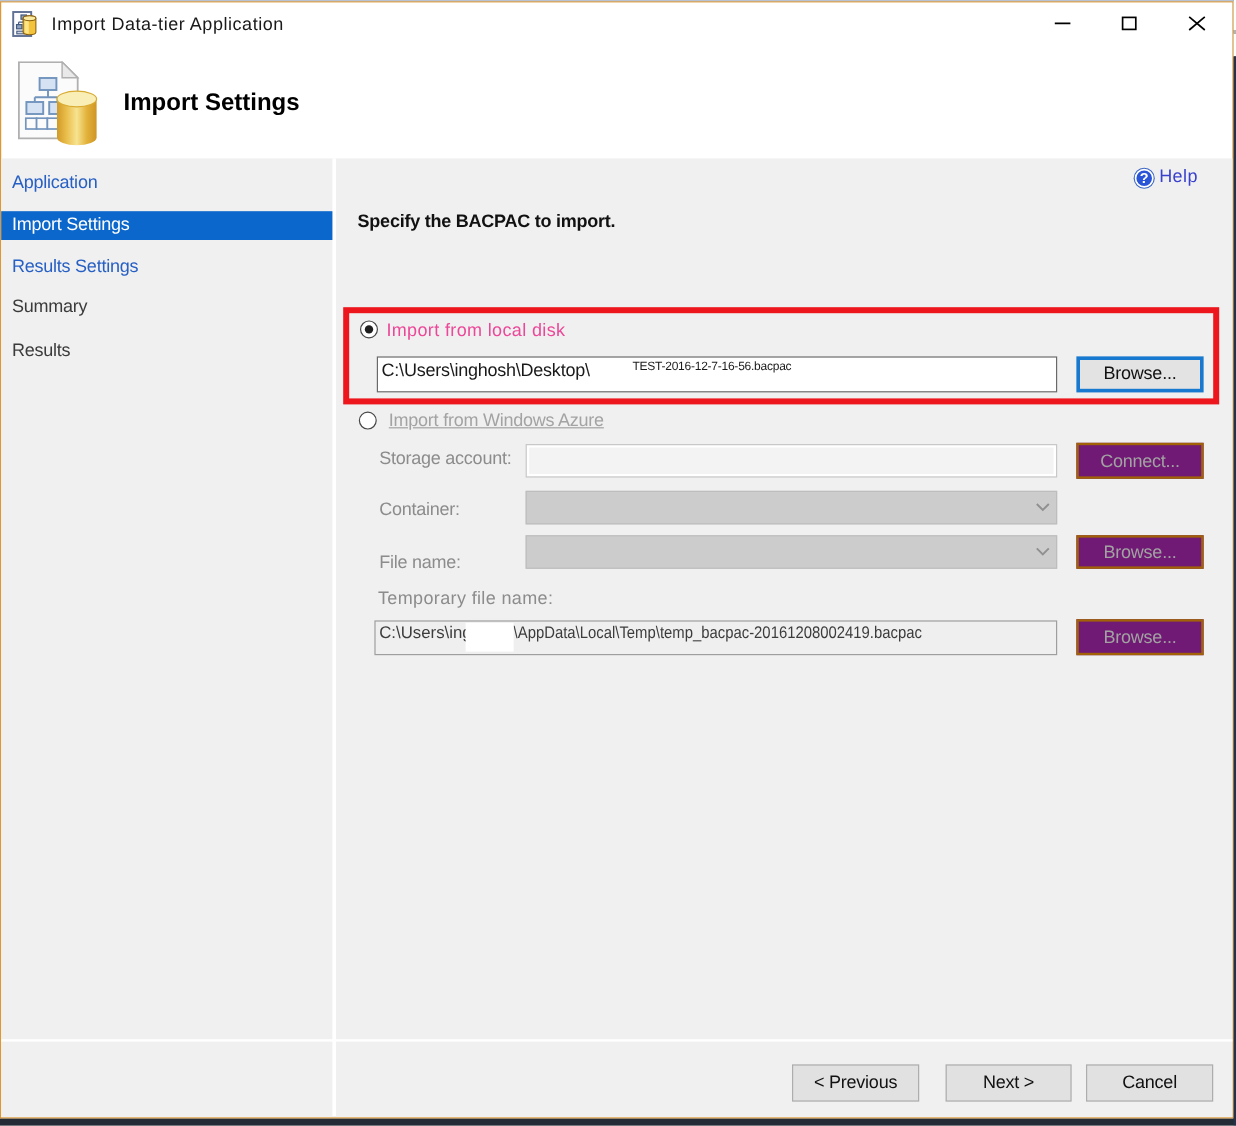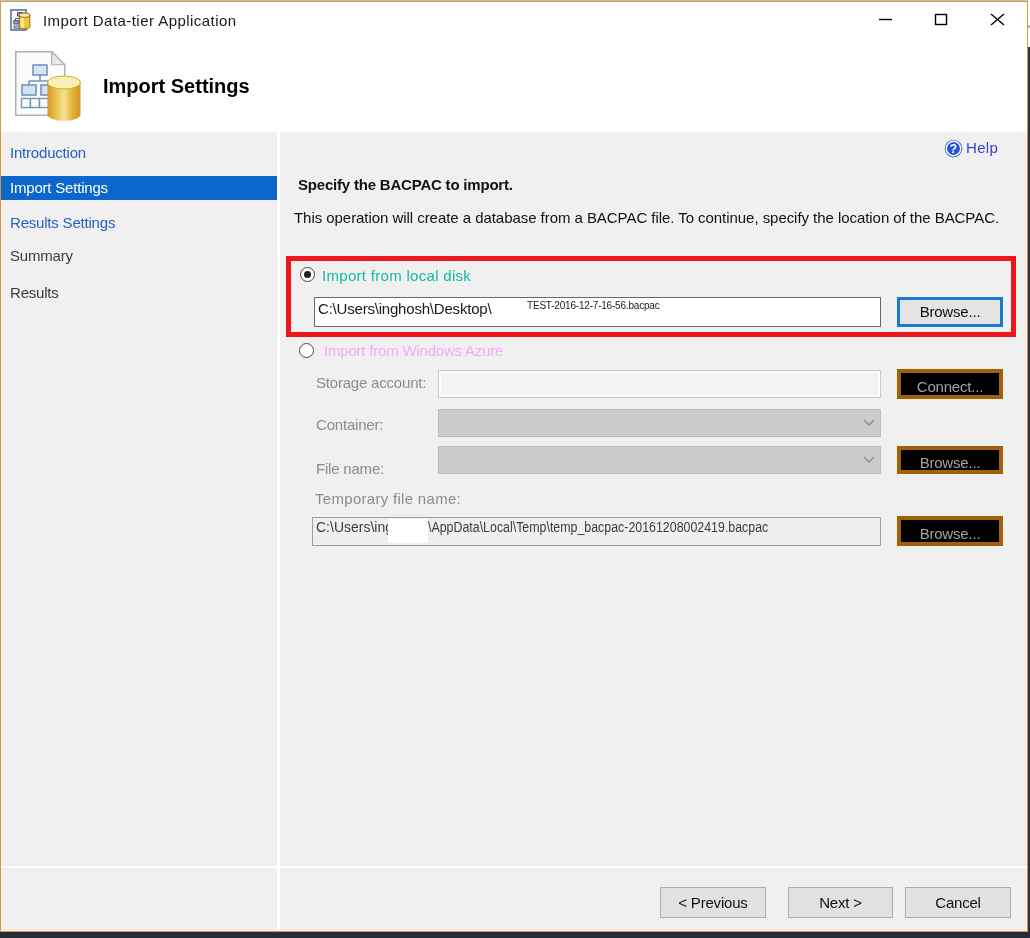--- a/index.html
+++ b/index.html
@@ -37,33 +37,33 @@
   
   #helptext{left:966px;top:139px;font-size:15px;color:#3a41cc;letter-spacing:0.35px;}
   #spec{left:298px;top:176px;font-size:15px;font-weight:bold;color:#111;letter-spacing:-0.2px;}
   #para{left:294px;top:209px;width:712px;font-size:15px;color:#111;line-height:18px;}
   #para .l1{letter-spacing:-0.05px;}
   #para .l2{letter-spacing:-0.35px;}
   #redrect{left:286px;top:256px;width:730px;height:81px;border:5px solid #ec161c;}
   .radio{width:15px;height:15px;border-radius:50%;background:#fff;border:1.5px solid #474747;}
   .radio .dot{position:absolute;left:2.5px;top:2.5px;width:7px;height:7px;border-radius:50%;background:#1f1f1f;}
   #r1{left:300px;top:267px;}
-  #r1text{left:322px;top:267px;font-size:15px;color:#14b8a6;letter-spacing:0.3px;}
+  #r1text{left:322px;top:267px;font-size:15px;color:#ec4899;letter-spacing:0.3px;}
   #tb1{left:314px;top:297px;width:567px;height:30px;background:#fff;border:1px solid #696969;}
   #tb1a{left:318px;top:300px;font-size:15px;color:#1a1a1a;letter-spacing:-0.2px;}
   #tb1b{left:527px;top:300px;font-size:10px;color:#1a1a1a;letter-spacing:-0.2px;}
   #bbrowse1{left:897px;top:297px;width:106px;height:30px;background:#e3e3e3;border:3px solid #1879d0;
             font-size:15px;color:#111;text-align:center;line-height:24px;letter-spacing:-0.2px;}
   #r2{left:299px;top:343px;}
-  #r2text{left:324px;top:342px;font-size:15px;color:#f0abfc;letter-spacing:-0.2px;}
+  #r2text{left:324px;top:342px;font-size:15px;color:#a3a3a3;letter-spacing:-0.2px;text-decoration:underline;}
   .glabel{font-size:15px;color:#8c8c8c;letter-spacing:-0.2px;}
   #lstorage{left:316px;top:374px;}
   #tbstorage{left:438px;top:370px;width:443px;height:28px;background:#f3f3f3;border:1px solid #c8c8c8;
              box-shadow:inset 0 0 0 2px #ffffff;}
-  .gbtn{background:#000000;border:4px solid #a16207;color:#a2a2a2;font-size:15px;text-align:center;letter-spacing:-0.2px;}
+  .gbtn{background:#701a75;border:2px solid #a16207;color:#a2a2a2;font-size:15px;text-align:center;letter-spacing:-0.2px;}
   #bconnect{left:897px;top:369px;width:106px;height:30px;line-height:28px;}
   #lcontainer{left:316px;top:416px;}
   .drop{background:#cccccc;border:1px solid #bdbdbd;}
   #dcontainer{left:438px;top:409px;width:443px;height:28px;}
   #dfile{left:438px;top:446px;width:443px;height:28px;}
   #lfile{left:316px;top:460px;}
   #bbrowse2{left:897px;top:446px;width:106px;height:28px;line-height:26px;}
   #ltemp{left:315px;top:490px;letter-spacing:0.3px;}
   #tbtemp{left:312px;top:517px;width:569px;height:29px;background:#efefef;border:1px solid #9e9e9e;}
   #tbtempt{left:316px;top:519px;font-size:14px;color:#3c3c3c;}
@@ -123,36 +123,36 @@
   <path d="M1.5 7.5 v32 a16.5 6.5 0 0 0 33 0 v-32 z" fill="url(#cyl)"></path>
   <ellipse cx="18" cy="7.5" rx="16.5" ry="6.5" fill="#f9eeb5"></ellipse>
   <ellipse cx="18" cy="7.5" rx="16.5" ry="6.5" fill="none" stroke="#d8ab31" stroke-width="1"></ellipse>
 </svg>
 <div class="abs" id="hdrtitle">Import Settings</div>
 
 <div class="abs" id="body"></div>
 <div class="abs" id="divider"></div>
 <div class="abs" id="footline"></div>
 
-<div class="abs nav blue" style="top:135px">Introduction</div>
+<div class="abs nav blue" style="top:135px">Application</div>
 <div class="abs" id="navsel"></div>
 <div class="abs" id="navseltext">Import Settings</div>
 <div class="abs nav blue" style="top:205px">Results Settings</div>
 <div class="abs nav dark" style="top:238px">Summary</div>
 <div class="abs nav dark" style="top:275px">Results</div>
 
 <svg class="abs" style="left:944px;top:139px" width="19" height="19" viewBox="0 0 19 19">
   <circle cx="9.5" cy="9.5" r="8.8" fill="#3c66c4"></circle>
   <circle cx="9.5" cy="9.5" r="7.2" fill="#2a54d8" stroke="#fff" stroke-width="1.4"></circle>
   <text x="9.5" y="13.6" font-size="12" font-weight="bold" fill="#fff" text-anchor="middle" font-family="Liberation Sans">?</text>
 </svg>
 <div class="abs" id="helptext">Help</div>
 
 <div class="abs" id="spec">Specify the BACPAC to import.</div>
-<div class="abs" id="para"><span class="l1">This operation will create a database from a BACPAC file. To continue, specify the location of the BACPAC.</span><br></div>
+<div class="abs" id="para"><br></div>
 
 <div class="abs" id="redrect"></div>
 <div class="abs radio" id="r1">
     <div class="dot"></div>
   </div>
 <div class="abs" id="r1text">Import from local disk</div>
 <div class="abs" id="tb1"></div>
 <div class="abs" id="tb1a">C:\Users\inghosh\Desktop\</div>
 <div class="abs" id="tb1b">TEST-2016-12-7-16-56.bacpac</div>
 <div class="abs" id="bbrowse1">Browse...</div>

